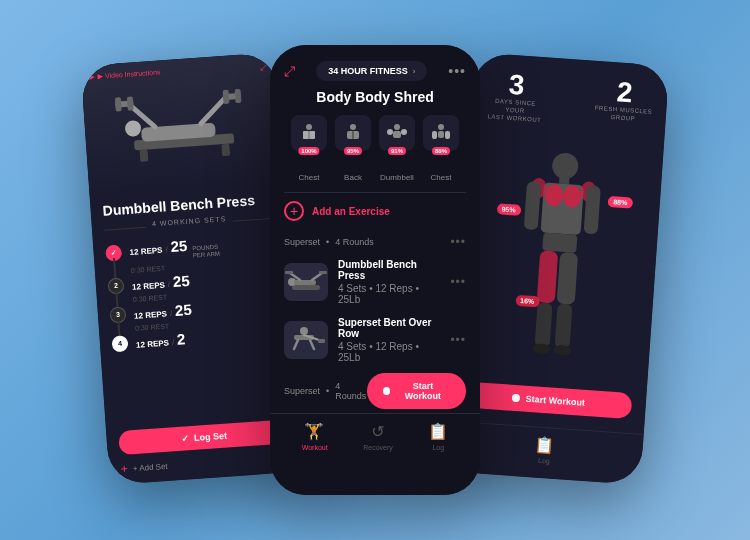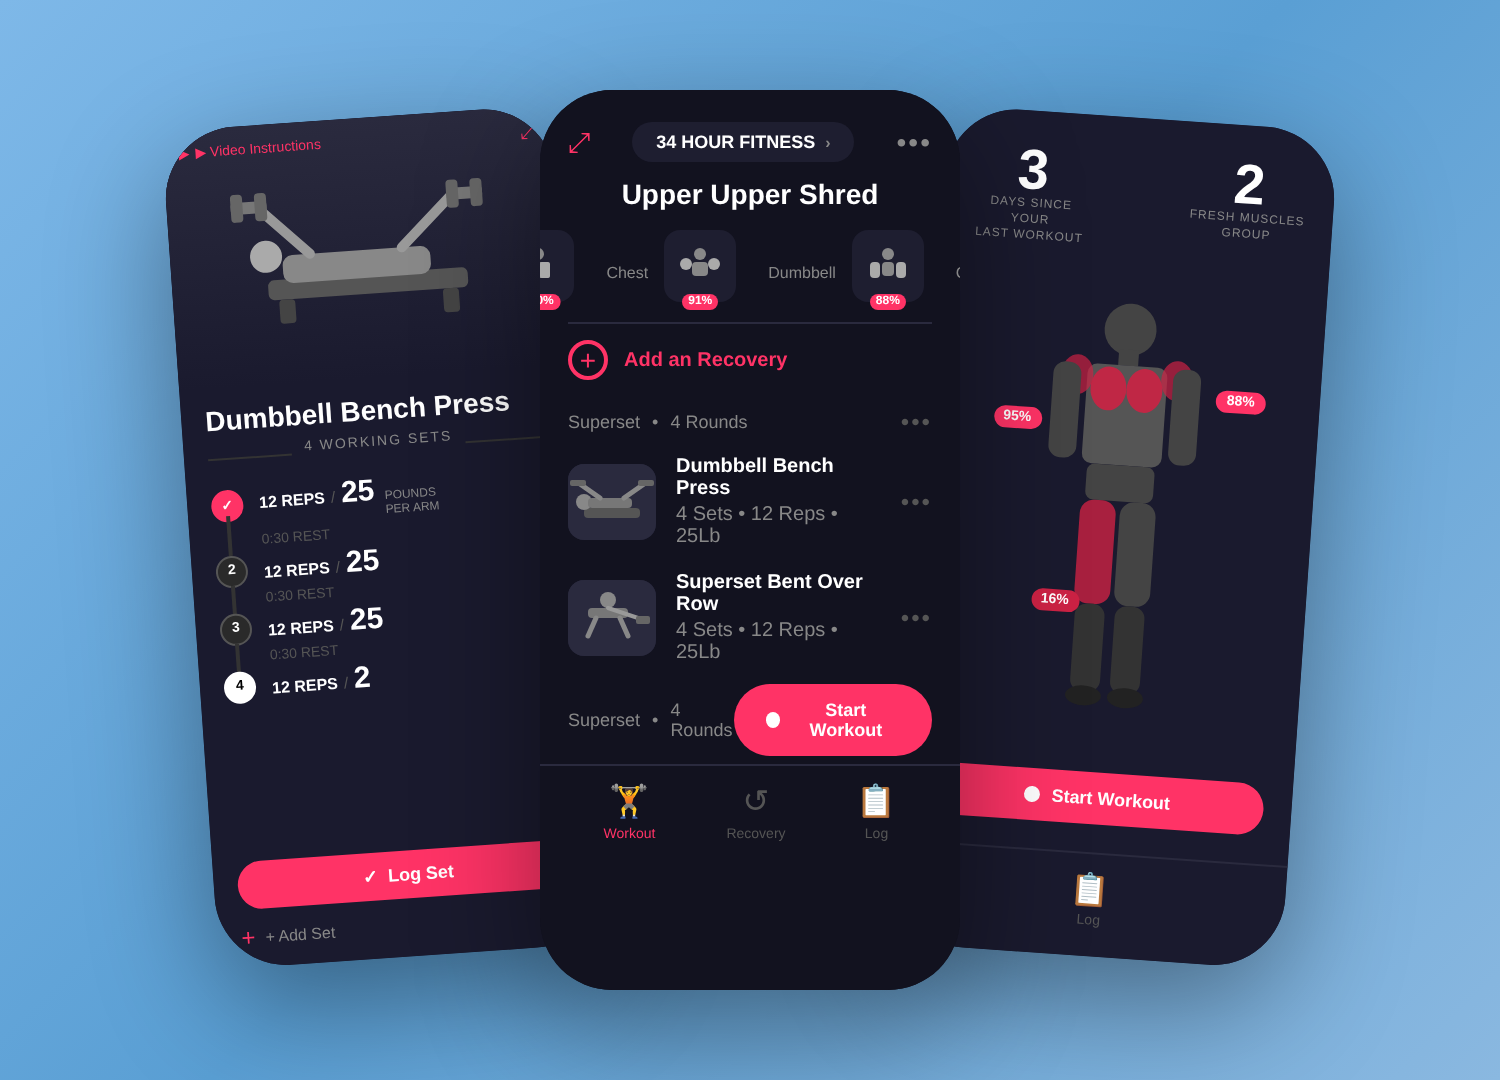--- a/index.html
+++ b/index.html
@@ -274,21 +274,21 @@
 
     .muscle-groups {
       display: flex;
       justify-content: center;
       gap: 8px;
       padding: 0 10px 10px;
     }
 
     .muscle-item {
       display: flex;
-      flex-direction: row;
+      flex-direction: column;
       align-items: center;
       gap: 16px;
     }
 
     .muscle-icon-wrap {
       position: relative;
       width: 36px;
       height: 36px;
     }
 
@@ -699,39 +699,52 @@
 
       <div class="center-header">
         <span class="expand-icon">⤢</span>
         <div class="gym-badge">
           <span>34 HOUR FITNESS</span>
           <span class="chevron">›</span>
         </div>
         <span class="dots-menu">•••</span>
       </div>
 
-      <div class="workout-title">Upper Upper Shred</div>
+      <div class="workout-title">Body Body Shred</div>
 
       <div class="muscle-groups">
 
         <div class="muscle-item">
           <div class="muscle-icon-wrap">
             <div class="muscle-icon-bg">
               <svg width="24" height="24" viewBox="0 0 24 24">
                 <circle cx="12" cy="6" r="3" fill="#888"></circle>
                 <rect x="6" y="10" width="12" height="8" rx="2" fill="#888"></rect>
                 <rect x="6" y="10" width="5" height="8" rx="1" fill="#aaa"></rect>
                 <rect x="13" y="10" width="5" height="8" rx="1" fill="#aaa"></rect>
               </svg>
             </div>
             <div class="muscle-pct">100%</div>
           </div>
           <span class="muscle-name">Chest</span>
         </div>
 
+        <div class="muscle-item">
+          <div class="muscle-icon-wrap">
+            <div class="muscle-icon-bg">
+              <svg width="24" height="24" viewBox="0 0 24 24">
+                <circle cx="12" cy="6" r="3" fill="#888"></circle>
+                <rect x="6" y="10" width="12" height="8" rx="2" fill="#888"></rect>
+                <line x1="12" y1="10" x2="12" y2="18" stroke="#333" stroke-width="1"></line>
+              </svg>
+            </div>
+            <div class="muscle-pct">95%</div>
+          </div>
+          <span class="muscle-name">Back</span>
+        </div>
 
         <div class="muscle-item">
           <div class="muscle-icon-wrap">
             <div class="muscle-icon-bg">
               <svg width="24" height="24" viewBox="0 0 24 24">
                 <circle cx="12" cy="6" r="3" fill="#888"></circle>
                 <rect x="8" y="10" width="8" height="7" rx="2" fill="#888"></rect>
                 <circle cx="5" cy="11" r="3" fill="#aaa"></circle>
                 <circle cx="19" cy="11" r="3" fill="#aaa"></circle>
               </svg>
@@ -754,21 +767,21 @@
             <div class="muscle-pct">88%</div>
           </div>
           <span class="muscle-name">Chest</span>
         </div>
       </div>
 
       <div class="divider"></div>
 
       <div class="add-exercise-row">
         <div class="add-exercise-icon">+</div>
-        <span class="add-exercise-label">Add an Recovery</span>
+        <span class="add-exercise-label">Add an Exercise</span>
       </div>
 
       <div class="superset-header">
         <div class="superset-label">
           <span>Superset</span>
           <span>•</span>
           <span>4 Rounds</span>
         </div>
         <span style="color:#555;font-size:12px;letter-spacing:1px;">•••</span>
       </div>

